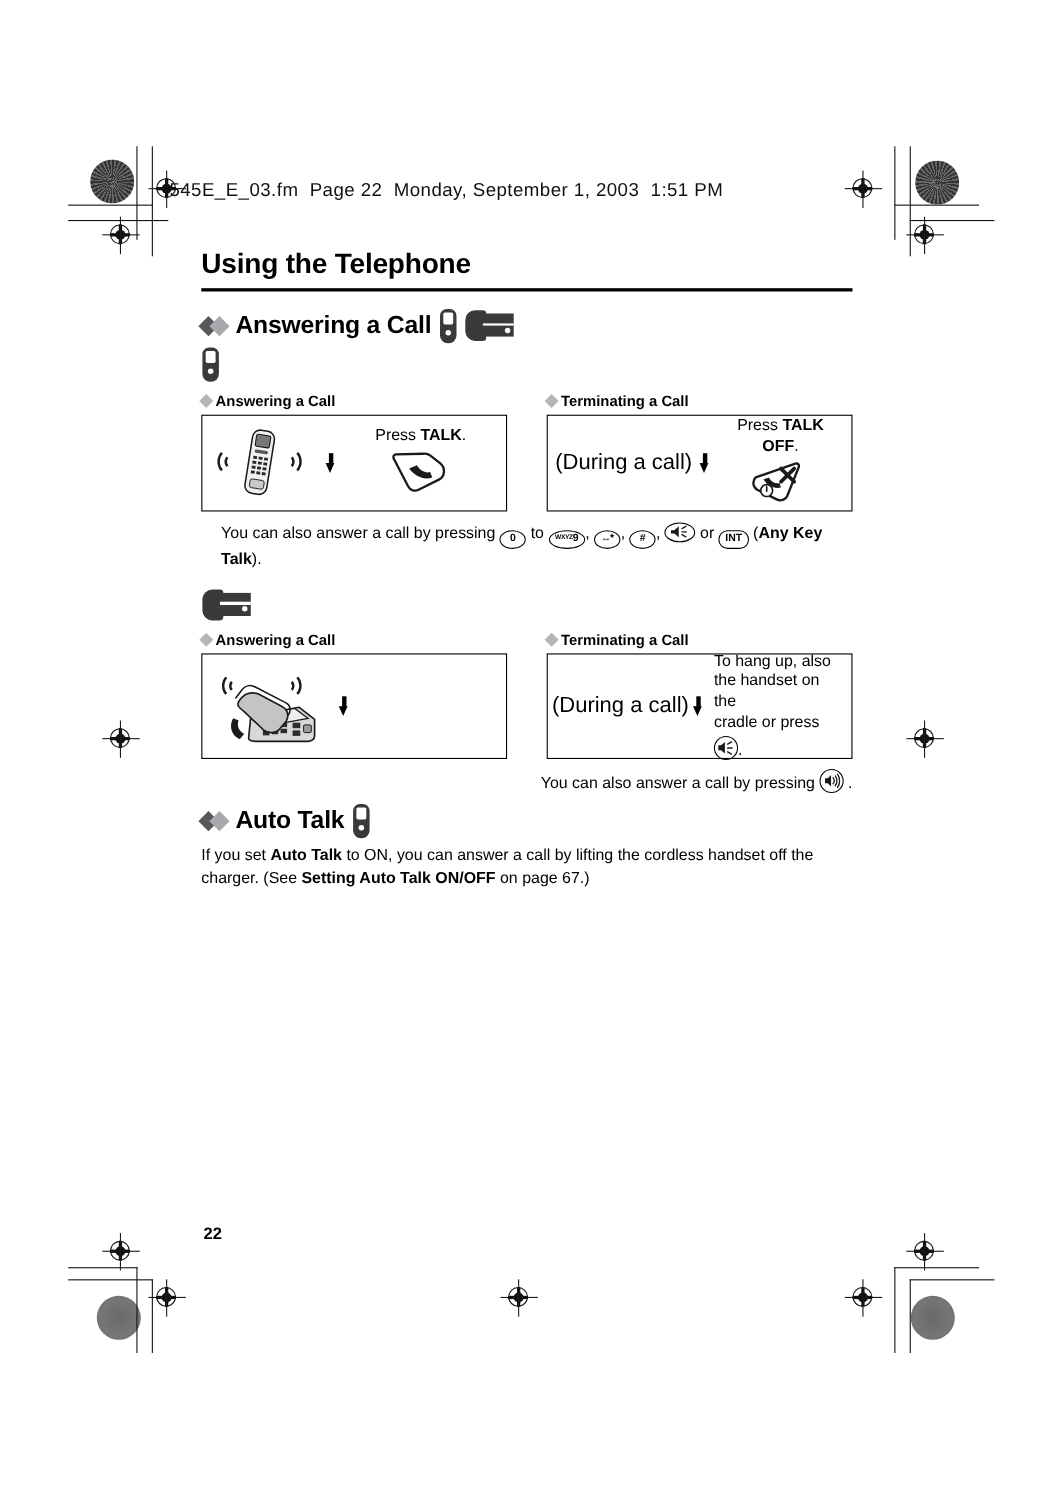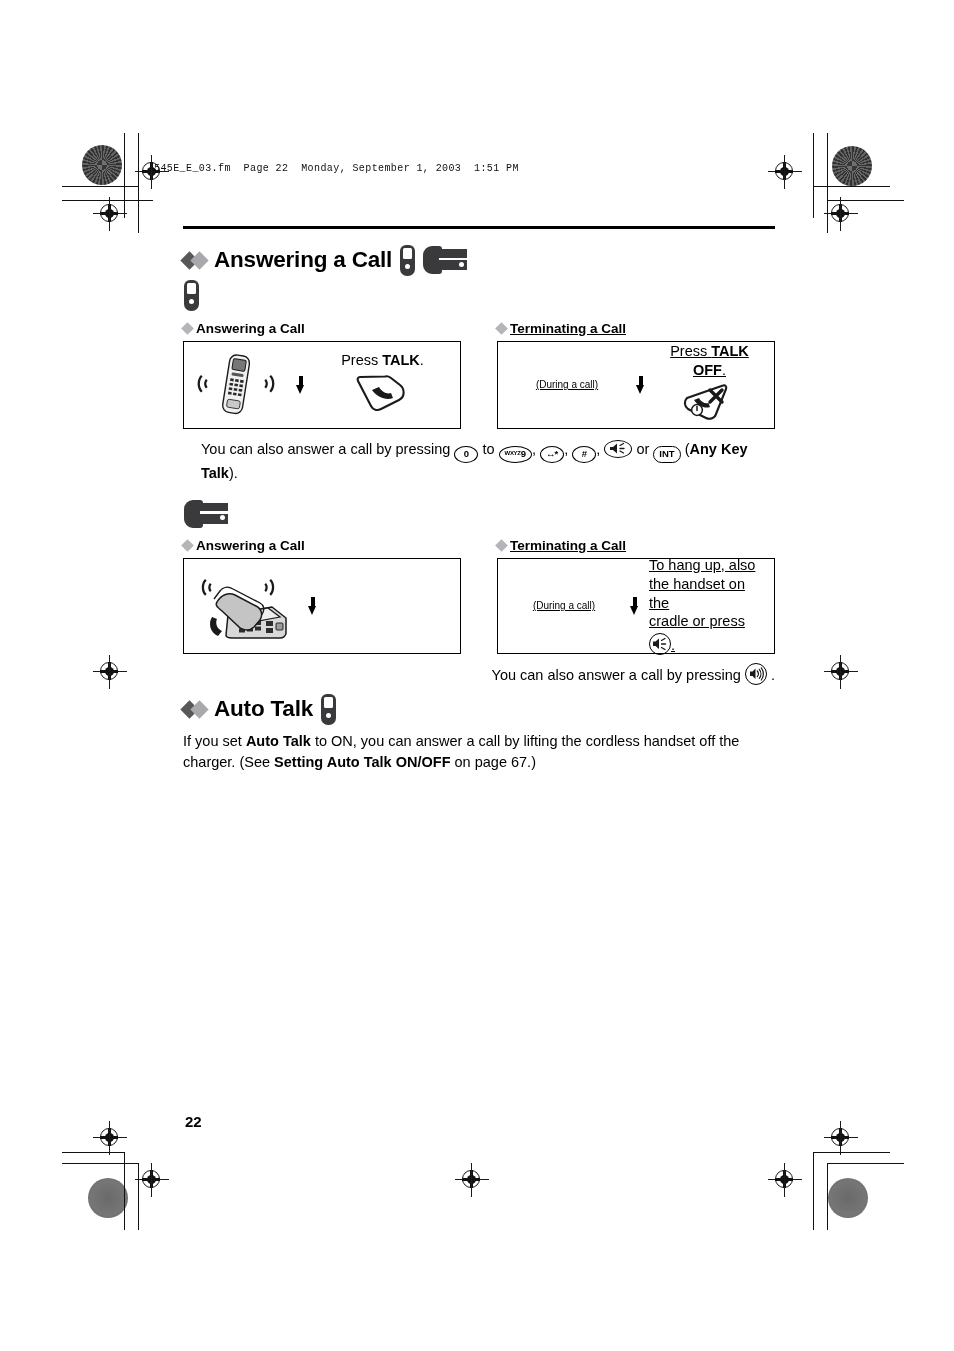--- a/index.html
+++ b/index.html
@@ -74,22 +74,22 @@
     background: radial-gradient(circle, #5d5d5d 0%, #6b6b6b 60%, #5a5a5a 100%);
   }
 
   .crop-line { position: absolute; background: #111; }
 
   
   .file-header {
     position: absolute;
     left: 154px;
     top: 163px;
-    font-family: Liberation Mono, monospace;
-    font-size: 10px;
+    font-family: Liberation Sans, sans-serif;
+    font-size: 17px;
     letter-spacing: .4px;
     color: #111;
     white-space: pre;
   }
 
   
   .content {
     position: absolute;
     left: 183px;
     top: 226px;
@@ -195,21 +195,21 @@
   }
 
   .standalone-ico { margin: 4px 0 6px 1px; }
 
   
   .sub-row {
     display: flex;
     margin-top: 10px;
   }
   .sub-col { width: 287px; }
-  .sub-col + .sub-col { margin-left: 36px; text-decoration: underline; }
+  .sub-col + .sub-col { margin-left: 36px; }
 
   .sub-head {
     display: flex;
     align-items: center;
     gap: 4px;
     font-size: 13.5px;
     font-weight: bold;
     margin-bottom: 5px;
   }
   .sub-head .sdia {
@@ -244,21 +244,21 @@
     justify-content: center;
   }
   .box .right {
     flex: 1 1 auto;
     font-size: 14.5px;
     line-height: 1.3;
   }
   .box .right.centered { text-align: center; }
 
   .during-label {
-    font-size: 10px;
+    font-size: 20px;
     white-space: nowrap;
     text-align: center;
   }
 
   
   .dn-arrow {
     width: 9px;
     height: 18px;
     position: relative;
   }
@@ -434,20 +434,21 @@
 <div class="reg-mark" style="left:455px; top:1163px;">
   <div class="ring"></div>
     <div class="quad"></div>
     <div class="dot"></div>
 </div>
 
 <div class="file-header">545E_E_03.fm  Page 22  Monday, September 1, 2003  1:51 PM</div>
 
 <div class="content">
 
+  <h1 class="page-title">Using the Telephone</h1>
   <div class="title-rule"></div>
 
   <div class="sec-head">
     <span class="dd">
       <span class="dia dark"></span>
       <span class="dia light"></span>
     </span>
     <span class="txt">Answering a Call</span>
     <span class="ico-handset"></span>
     <span class="ico-base">

